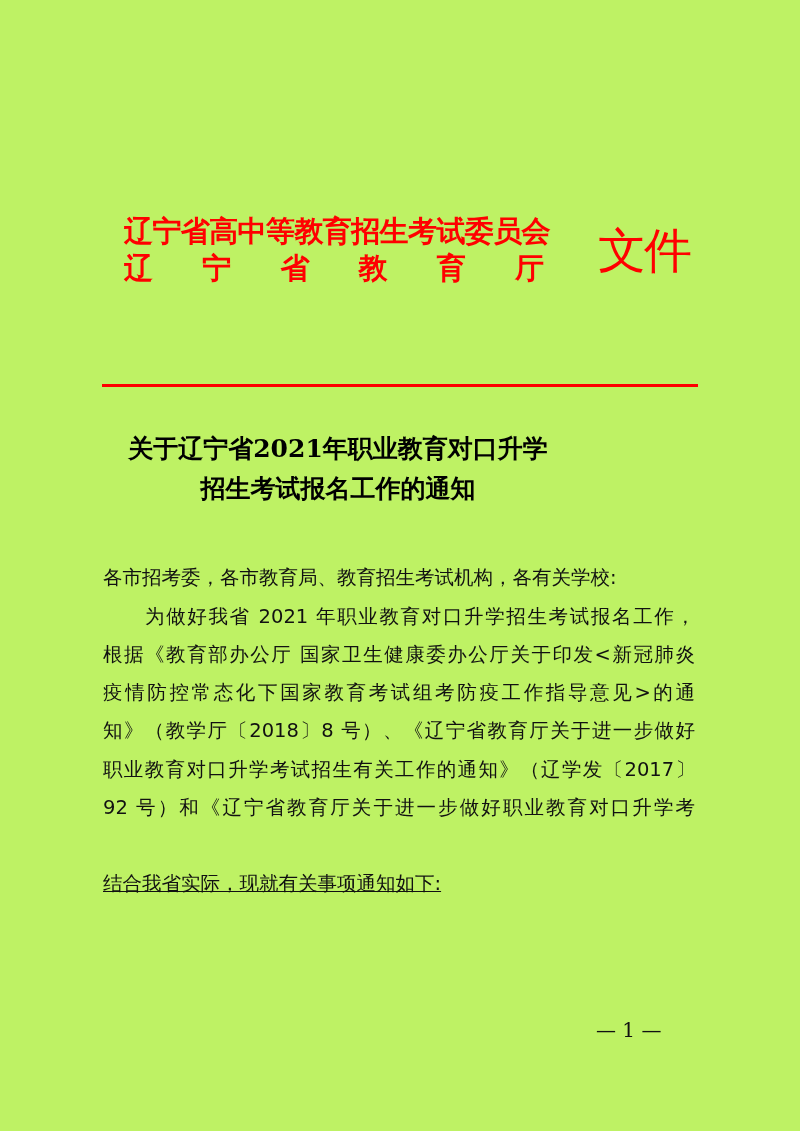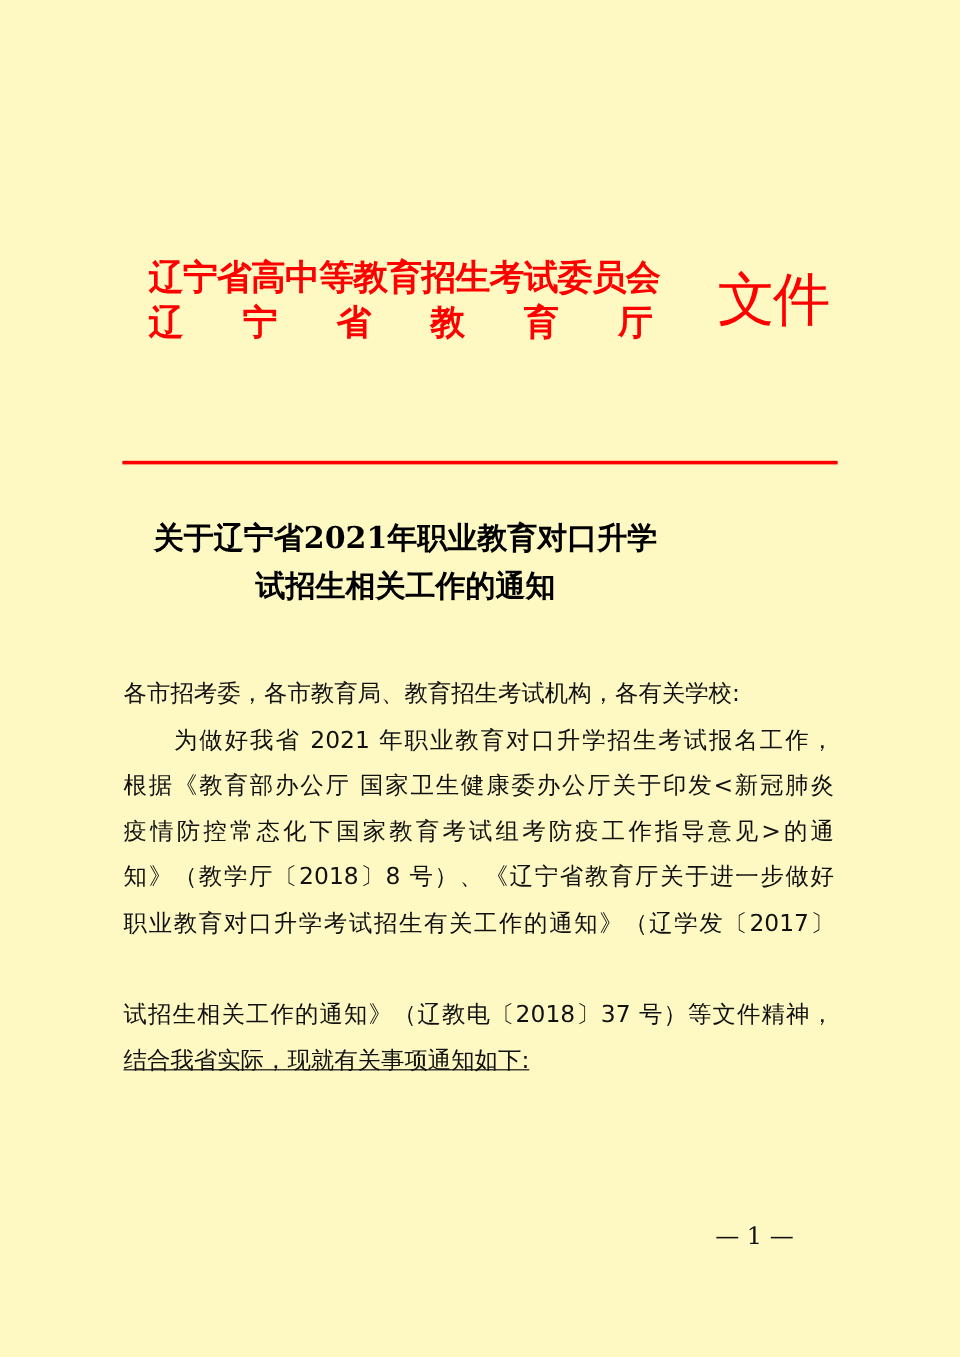--- a/index.html
+++ b/index.html
@@ -1,17 +1,17 @@
 <!DOCTYPE html>
 <html><head>
 <meta charset="utf-8">
 <style>
   html, body { margin: 0; padding: 0; background: #ffffff; }
   body { width: 800px; height: 1131px; position: relative; overflow: hidden; }
-  .page { position: absolute; left: 0; top: 0; width: 800px; height: 1131px; background: #fef9c3; }
+  .page { position: absolute; left: 0; top: 0; width: 800px; height: 1131px; background: #bef264; }
 
   .hdr { position: absolute; color: #ff0000; font-family: "DejaVu Sans", sans-serif; font-weight: bold; white-space: nowrap; }
   .hdr-line1 { left: 124px; top: 213px; font-size: 29px; letter-spacing: -0.6px; line-height: 36px; }
   .hdr-line2 { left: 124px; top: 250px; width: 420px; font-size: 29px; line-height: 36px;
                display: flex; justify-content: space-between; }
   .hdr-line2 span { display: inline-block; }
   .hdr-wenjian { left: 598px; top: 218px; font-size: 48px; font-weight: normal; line-height: 64px; letter-spacing: -2px; }
 
   .docnum { position: absolute; left: 0; width: 800px; top: 337px; text-align: center;
             font-family: "DejaVu Serif", serif; font-size: 19px; color: #111; line-height: 26px; letter-spacing: 1px; }
@@ -45,25 +45,25 @@
     <span>教</span>
     <span>育</span>
     <span>厅</span>
   </div>
   <div class="hdr hdr-wenjian">文件</div>
 
 
   <div class="redline"></div>
 
   <div class="title title1">关于辽宁省2021年职业教育对口升学</div>
-  <div class="title title2">试招生相关工作的通知</div>
+  <div class="title title2">招生考试报名工作的通知</div>
 
   <div class="body-line noj" style="top:564px;">各市招考委，各市教育局、教育招生考试机构，各有关学校:</div>
   <div class="body-line indent" style="top:603px;">为做好我省 2021 年职业教育对口升学招生考试报名工作，</div>
   <div class="body-line" style="top:641px;">根据《教育部办公厅 国家卫生健康委办公厅关于印发&lt;新冠肺炎</div>
   <div class="body-line" style="top:679px;">疫情防控常态化下国家教育考试组考防疫工作指导意见&gt;的通</div>
   <div class="body-line" style="top:717px;">知》（教学厅〔2018〕8 号）、《辽宁省教育厅关于进一步做好</div>
   <div class="body-line" style="top:756px;">职业教育对口升学考试招生有关工作的通知》（辽学发〔2017〕</div>
-  <div class="body-line" style="top:832px;">试招生相关工作的通知》（辽教电〔2018〕37 号）等文件精神，</div>
+  <div class="body-line" style="top:794px;">92 号）和《辽宁省教育厅关于进一步做好职业教育对口升学考</div>
   <div class="body-line noj" style="top:870px;text-decoration:underline;">结合我省实际，现就有关事项通知如下:</div>
 
   <div class="pagenum">— 1 —</div>
 </div>
 
 </body></html>

